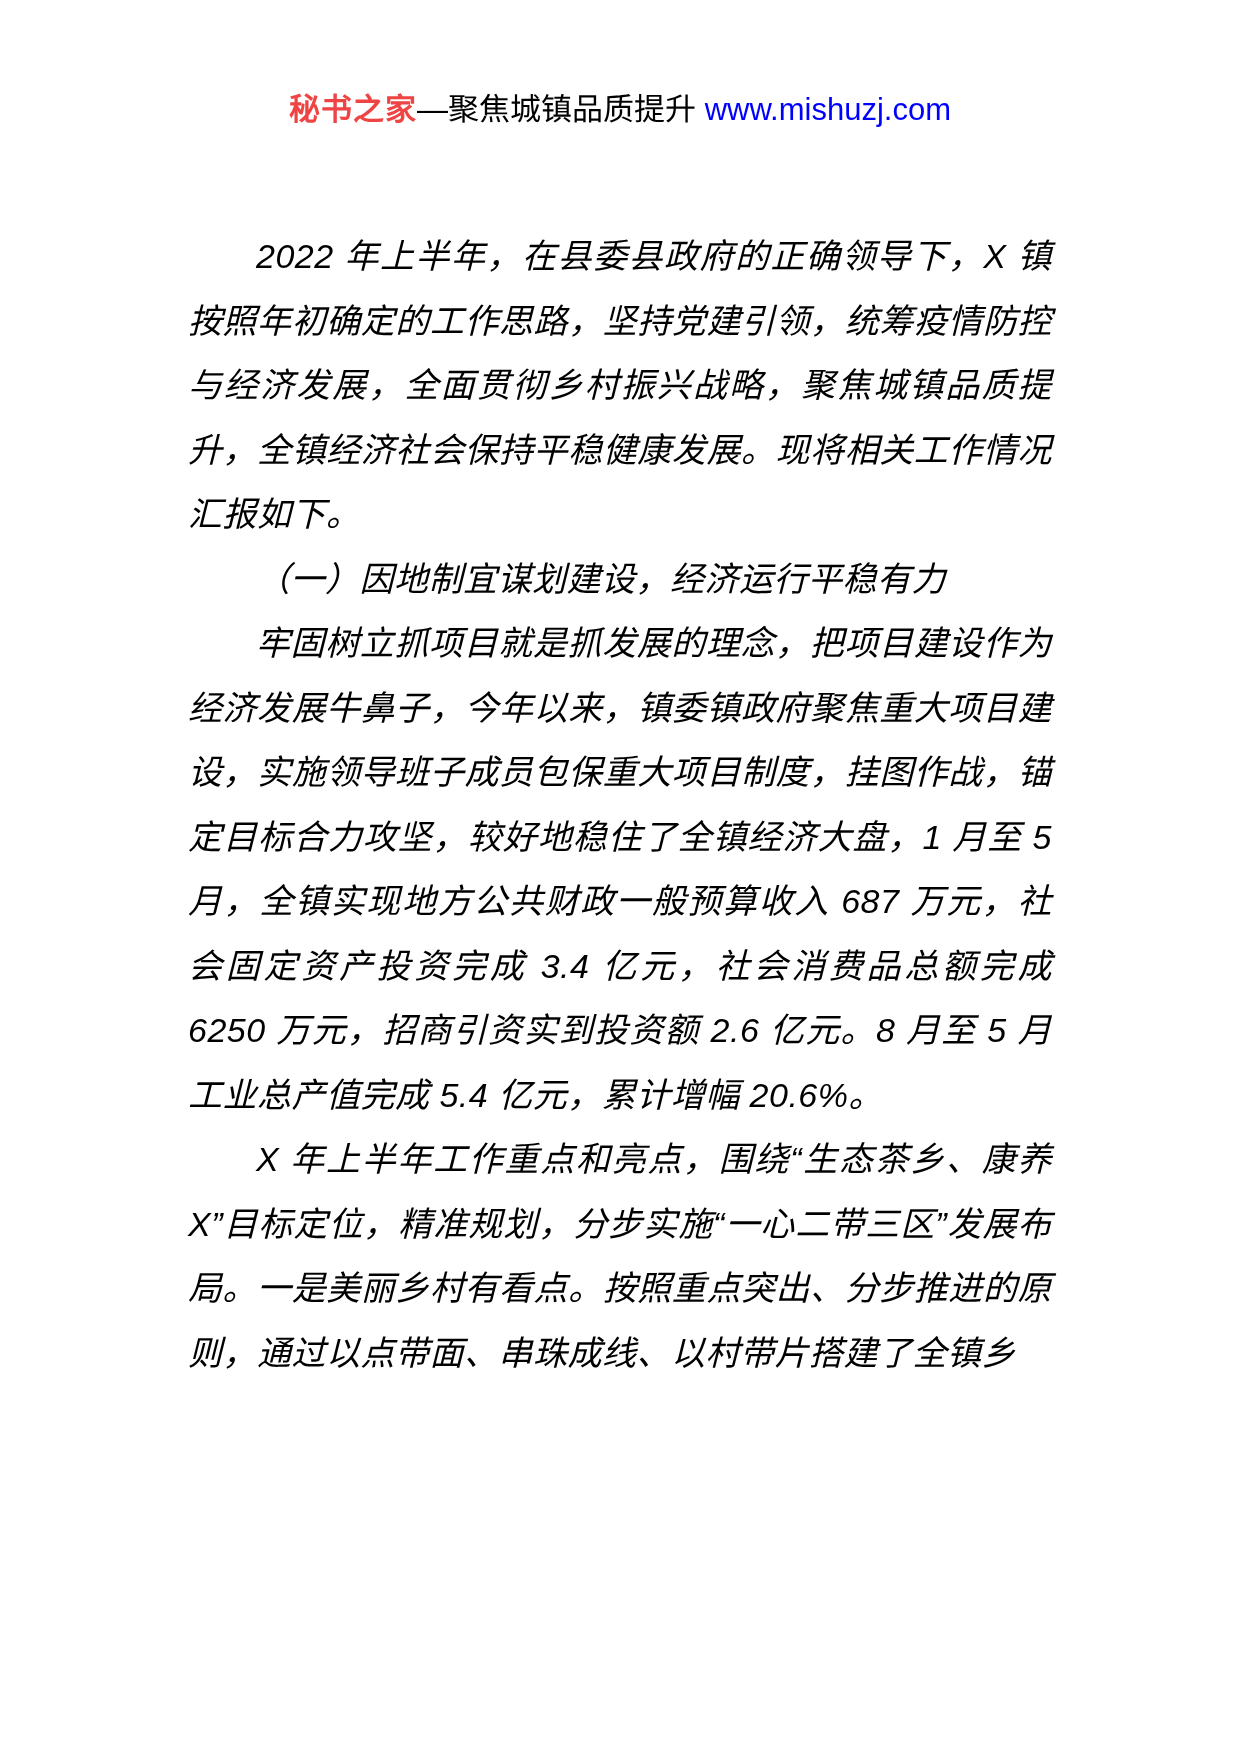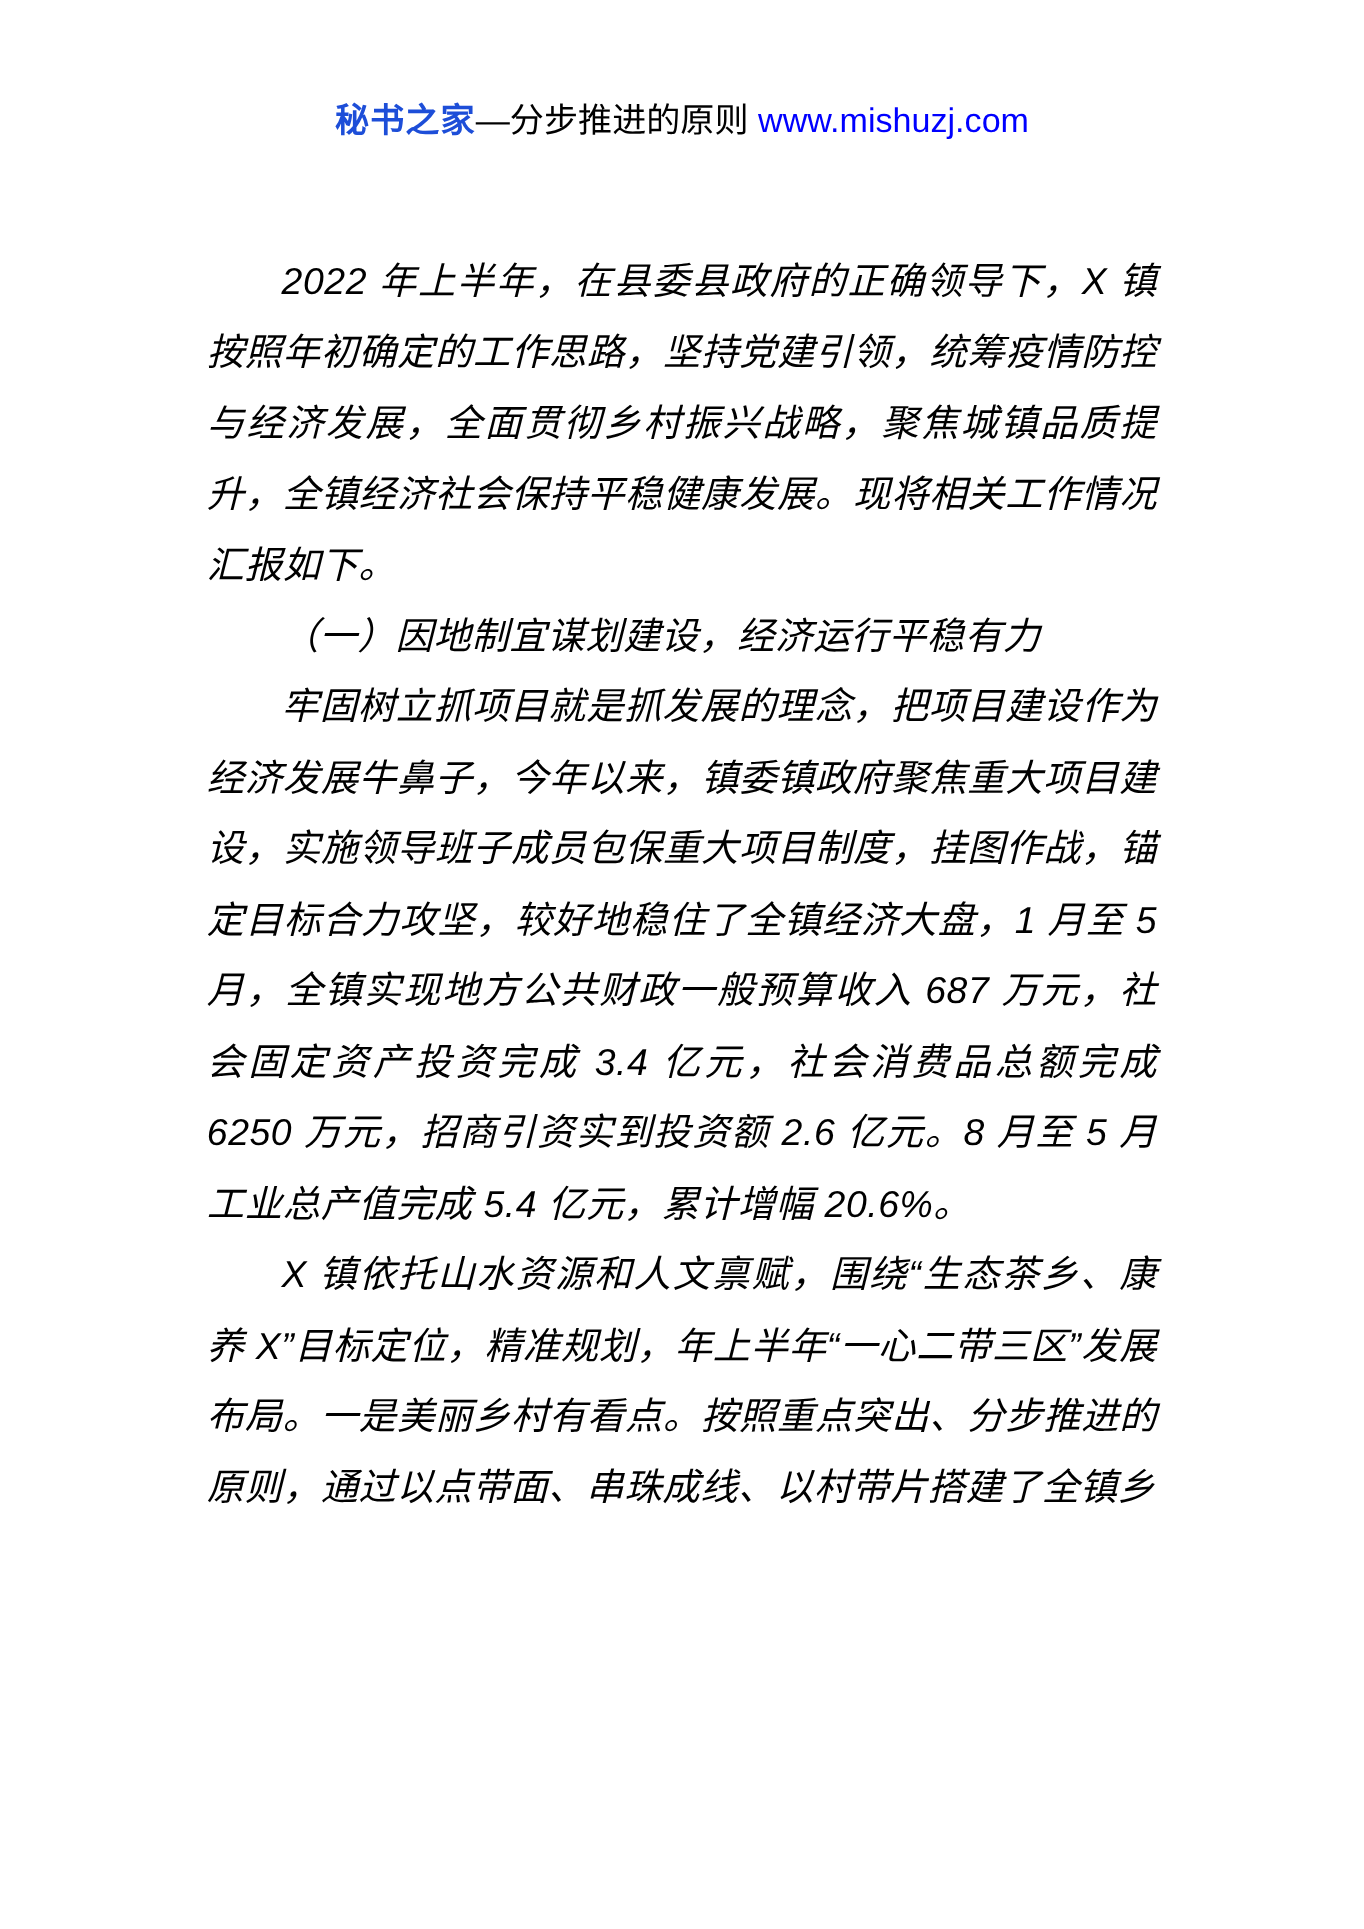--- a/index.html
+++ b/index.html
@@ -19,21 +19,21 @@
   }
   
   .site-header {
     padding-top: 90px;
     text-align: center;
     font-size: 31px;
     line-height: 40px;
     white-space: nowrap;
   }
   .site-header .brand {
-    color: #1d4ed8;
+    color: #ef4444;
     font-weight: bold;
     letter-spacing: 1px;
   }
   .site-header .tagline {
     color: #000000;
     font-weight: normal;
   }
   .site-header .url {
     color: #0000ff;
     font-weight: normal;
@@ -62,24 +62,24 @@
     padding: 0;
     text-indent: 68px;
   }
 </style>
 </head>
 <body>
 
 <div class="page">
 
   <div class="site-header">
-    <span class="brand">秘书之家</span><span class="tagline">—分步推进的原则 </span><span class="url">www.mishuzj.com</span>
+    <span class="brand">秘书之家</span><span class="tagline">—聚焦城镇品质提升 </span><span class="url">www.mishuzj.com</span>
   </div>
 
 
   <div class="doc-body">
     <p>2022 年上半年，在县委县政府的正确领导下，X 镇按照年初确定的工作思路，坚持党建引领，统筹疫情防控与经济发展，全面贯彻乡村振兴战略，聚焦城镇品质提升，全镇经济社会保持平稳健康发展。现将相关工作情况汇报如下。</p>
     <p>（一）因地制宜谋划建设，经济运行平稳有力</p>
     <p>牢固树立抓项目就是抓发展的理念，把项目建设作为经济发展牛鼻子，今年以来，镇委镇政府聚焦重大项目建设，实施领导班子成员包保重大项目制度，挂图作战，锚定目标合力攻坚，较好地稳住了全镇经济大盘，1 月至 5 月，全镇实现地方公共财政一般预算收入 687 万元，社会固定资产投资完成 3.4 亿元，社会消费品总额完成 6250 万元，招商引资实到投资额 2.6 亿元。8 月至 5 月工业总产值完成 5.4 亿元，累计增幅 20.6%。</p>
-    <p>X 镇依托山水资源和人文禀赋，围绕“生态茶乡、康养 X”目标定位，精准规划，年上半年“一心二带三区”发展布局。一是美丽乡村有看点。按照重点突出、分步推进的原则，通过以点带面、串珠成线、以村带片搭建了全镇乡</p>
+    <p>X 年上半年工作重点和亮点，围绕“生态茶乡、康养 X”目标定位，精准规划，分步实施“一心二带三区”发展布局。一是美丽乡村有看点。按照重点突出、分步推进的原则，通过以点带面、串珠成线、以村带片搭建了全镇乡</p>
   </div>
 
 </div>
 
 </body></html>

